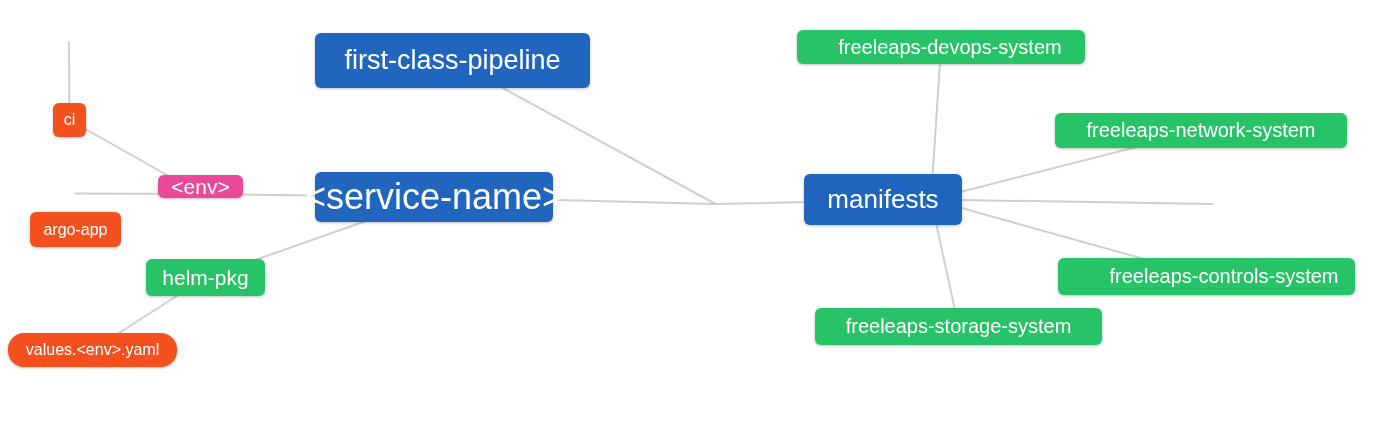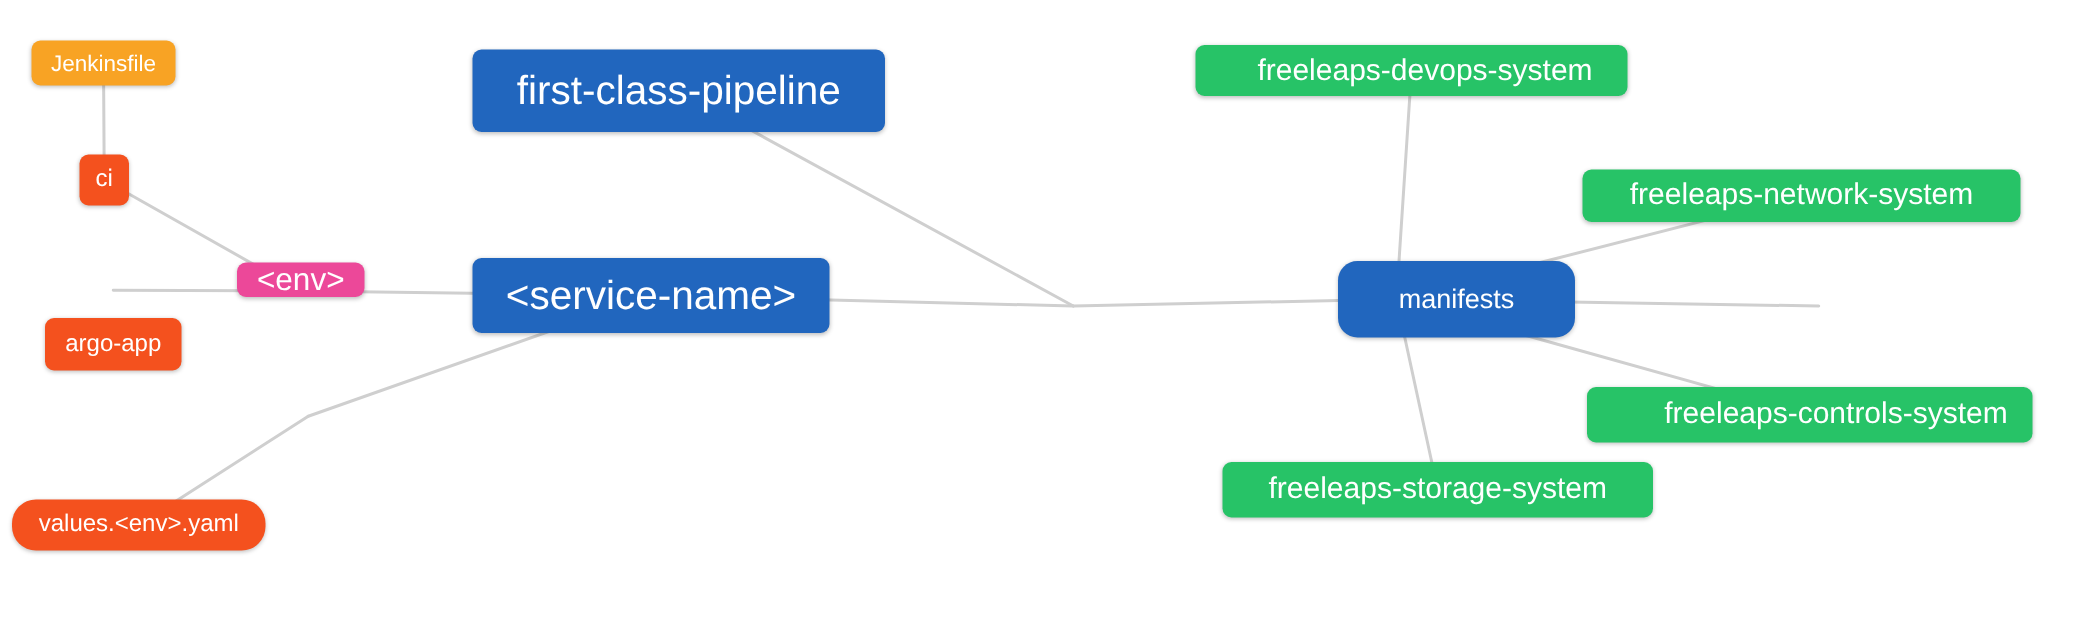--- a/index.html
+++ b/index.html
@@ -57,26 +57,26 @@
       <line x1="452.5" y1="60.5" x2="715.5" y2="204" stroke="#cfcfcf" stroke-width="2" stroke-linecap="round"></line>
       <line x1="434" y1="197" x2="715.5" y2="204" stroke="#cfcfcf" stroke-width="2" stroke-linecap="round"></line>
       <line x1="715.5" y1="204" x2="931" y2="199.5" stroke="#cfcfcf" stroke-width="2" stroke-linecap="round"></line>
       <line x1="931" y1="199.5" x2="941" y2="47" stroke="#cfcfcf" stroke-width="2" stroke-linecap="round"></line>
       <line x1="931" y1="199.5" x2="1201" y2="130.5" stroke="#cfcfcf" stroke-width="2" stroke-linecap="round"></line>
       <line x1="931" y1="199.5" x2="1212.5" y2="204" stroke="#cfcfcf" stroke-width="2" stroke-linecap="round"></line>
       <line x1="931" y1="199.5" x2="1206.5" y2="276.5" stroke="#cfcfcf" stroke-width="2" stroke-linecap="round"></line>
       <line x1="931" y1="199.5" x2="958.5" y2="326.5" stroke="#cfcfcf" stroke-width="2" stroke-linecap="round"></line>
     </svg>
   <div class="node-layer" id="node-layer">
-      <div class="node" style="left: 21px; top: 27px; width: 96px; height: 30px; background: rgb(248, 163, 36); font-size: 15px;">Jenkinsfile</div>
       <div class="node" style="left: 53px; top: 103px; width: 33px; height: 34px; background: rgb(244, 81, 30); font-size: 16px;">ci</div>
       <div class="node" style="left: 30px; top: 176px; width: 91px; height: 35px; background: rgb(244, 81, 30); font-size: 16px; margin-top: 36px;">argo-app</div>
       <div class="node" style="left: 158px; top: 175px; width: 85px; height: 23px; background: #ec4899; font-size: 21px;">&lt;env&gt;</div>
+      <div class="node" style="left: 146px; top: 259px; width: 119px; height: 37px; background: rgb(39, 195, 103); font-size: 21px;">helm-pkg</div>
       <div class="node" style="left: 8px; top: 333px; width: 169px; height: 34px; background: rgb(244, 81, 30); font-size: 16px; border-radius: 16px;">values.&lt;env&gt;.yaml</div>
       <div class="node" style="left: 315px; top: 33px; width: 275px; height: 55px; background: rgb(33, 102, 190); font-size: 27px; text-align: right;">first-class-pipeline</div>
-      <div class="node" style="left: 315px; top: 172px; width: 238px; height: 50px; background: rgb(33, 102, 190); font-size: 27px;">&lt;service-name&gt;</div>
-      <div class="node" style="left: 892px; top: 174px; width: 158px; height: 51px; background: rgb(33, 102, 190); font-size: 18px; border-radius: 13px;">manifests</div>
+      <div class="node" style="left: 315px; top: 172px; width: 238px; height: 50px; background: rgb(33, 102, 190); font-size: 36px;">&lt;service-name&gt;</div>
+      <div class="node" style="left: 804px; top: 174px; width: 158px; height: 51px; background: rgb(33, 102, 190); font-size: 26px;">manifests</div>
       <div class="node" style="left: 797px; top: 30px; width: 288px; height: 34px; background: rgb(39, 195, 103); font-size: 20px; padding-left: 18px;">freeleaps-devops-system</div>
       <div class="node" style="left: 1055px; top: 113px; width: 292px; height: 35px; background: rgb(39, 195, 103); font-size: 20px;">freeleaps-network-system</div>
       <div class="node" style="left: 1058px; top: 258px; width: 297px; height: 37px; background: rgb(39, 195, 103); font-size: 20px; padding-left: 35px;">freeleaps-controls-system</div>
       <div class="node" style="left: 815px; top: 308px; width: 287px; height: 37px; background: rgb(39, 195, 103); font-size: 20px;">freeleaps-storage-system</div>
     </div>
 </div>
 
 </body></html>

